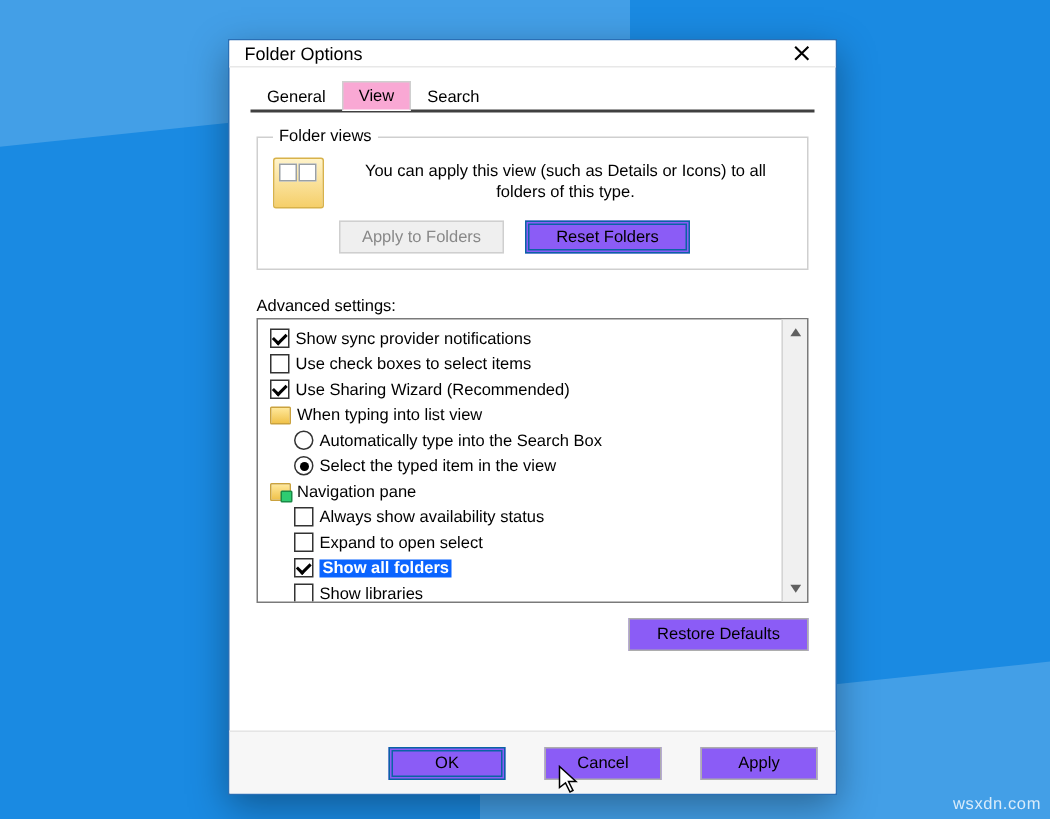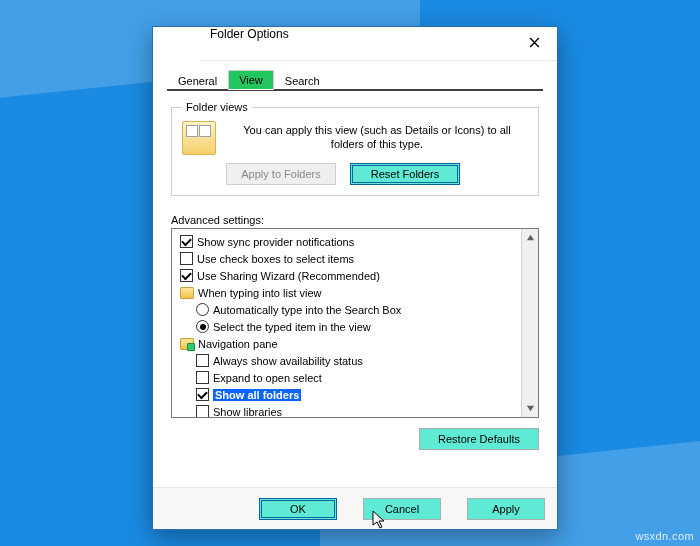--- a/index.html
+++ b/index.html
@@ -22,45 +22,44 @@
   .dialog {
     position: absolute;
     left: 152px; top: 26px;
     width: 406px; height: 504px;
     background: #ffffff;
     border: 1px solid #2a6fb5;
     box-shadow: 0 8px 24px rgba(0,0,0,0.35);
     display: flex; flex-direction: column;
   }
   .titlebar {
-    height: 34px; background: #ffffff;
-    display: flex; align-items: flex-start;
+    height: 18px; background: #ffffff;
+    display: flex; align-items: center;
     color: #000;
     border-bottom: 1px solid #e8e8e8;
-    margin-left: 47px;
   }
   .titlebar .title { padding-left: 10px; font-size: 12px; }
   .titlebar .spacer { flex: 1; }
   .closebtn {
     width: 46px; height: 30px; display:flex; align-items:center; justify-content:center;
     color: #000;
   }
   .closebtn svg { width: 11px; height: 11px; }
 
   .body { flex:1; padding: 8px 14px 12px 14px; display:flex; flex-direction:column; }
 
   .tabs { display:flex; align-items:flex-end; height: 22px; border-bottom:2px solid #404040; }
   .tab {
     padding: 3px 10px 3px 10px;
     font-size: 11px; color:#000;
     border:1px solid transparent; border-bottom:none;
     position:relative; top:1px;
   }
   .tab.active {
-    border-color:#cfcfcf; background:#22c55e; border-bottom:1px solid #fff;
+    border-color:#cfcfcf; background:#f9a8d4; border-bottom:1px solid #fff;
   }
 
   fieldset.folderviews {
     margin: 10px 4px 8px 4px;
     border:1px solid #cfcfcf;
     padding: 8px 10px 10px 10px;
   }
   fieldset.folderviews legend { padding:0 4px; font-size:11px; }
   .fv-row { display:flex; gap:10px; align-items:flex-start;text-align:center; }
   .fv-icon {
@@ -73,21 +72,21 @@
     content:""; position:absolute; width:10px; height:10px;
     background:#fff; border:1px solid #9aa0a6;
   }
   .fv-icon::before { left:3px; top:3px; }
   .fv-icon::after  { left:16px; top:3px; }
   .fv-text { font-size:11px; line-height:1.3; margin-top:2px; }
   .fv-buttons { display:flex; gap:14px; margin-top:8px; margin-left:44px; }
   .btn {
     height:22px; min-width:110px; padding:0 10px;
     font: inherit; font-size:11px;
-    background:#5eead4; border:1px solid #adadad;
+    background:#8b5cf6; border:1px solid #adadad;
     display:inline-flex; align-items:center; justify-content:center;
     cursor:default;
   }
   .btn.focus { border:1px solid #0a64a4; outline:1px solid #0a64a4; outline-offset:-3px; }
   .btn[disabled] { color:#888; background:#efefef; border-color:#cfcfcf; }
 
   .adv-label { margin: 10px 4px 2px 4px; font-size:11px; }
   .adv-box {
     margin: 0 4px; height: 190px;
     border:1px solid #7a7a7a; background:#fff;

